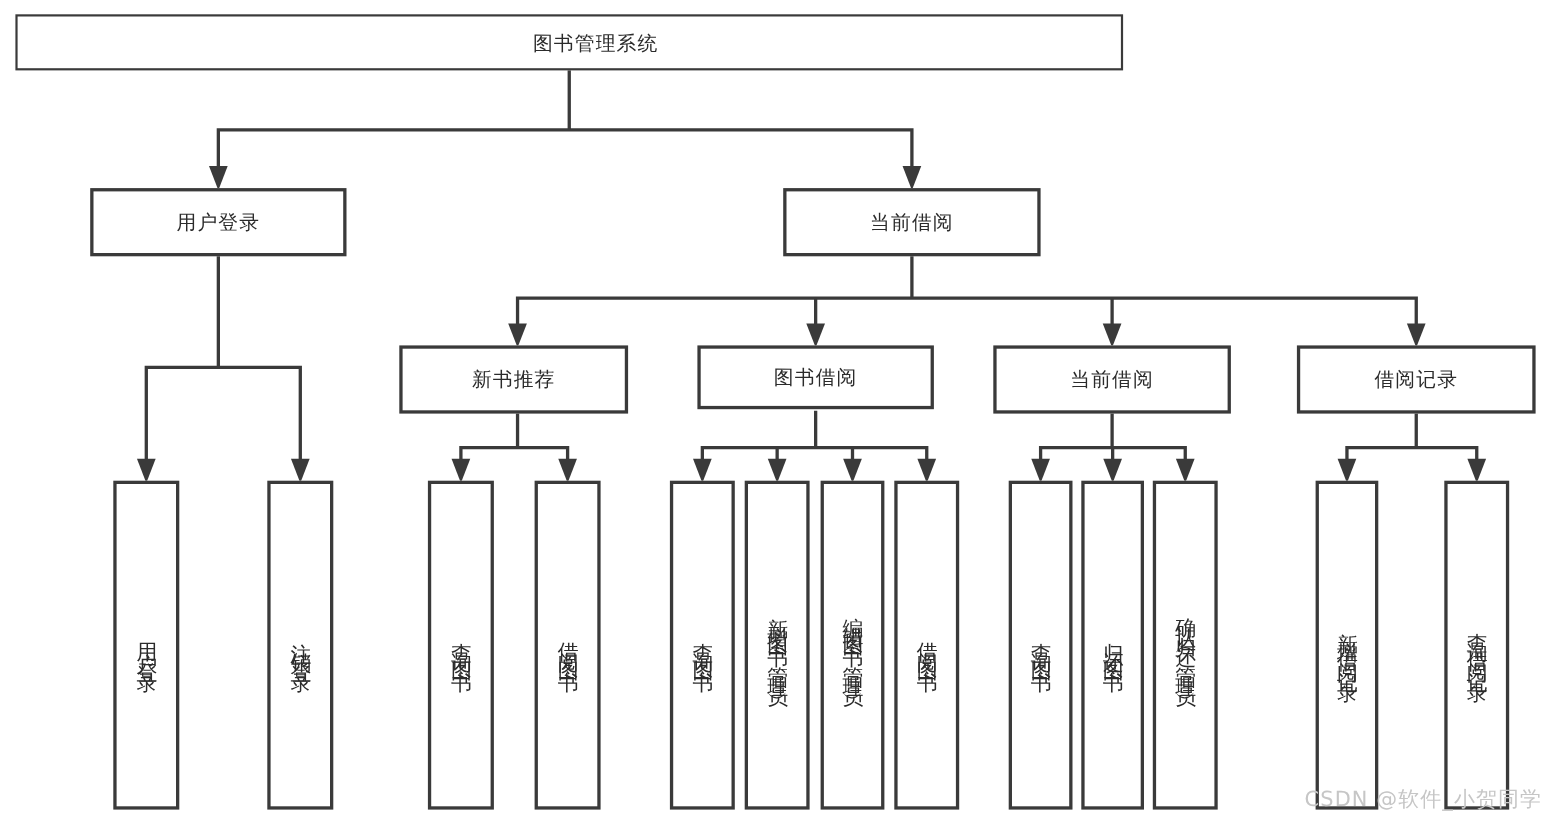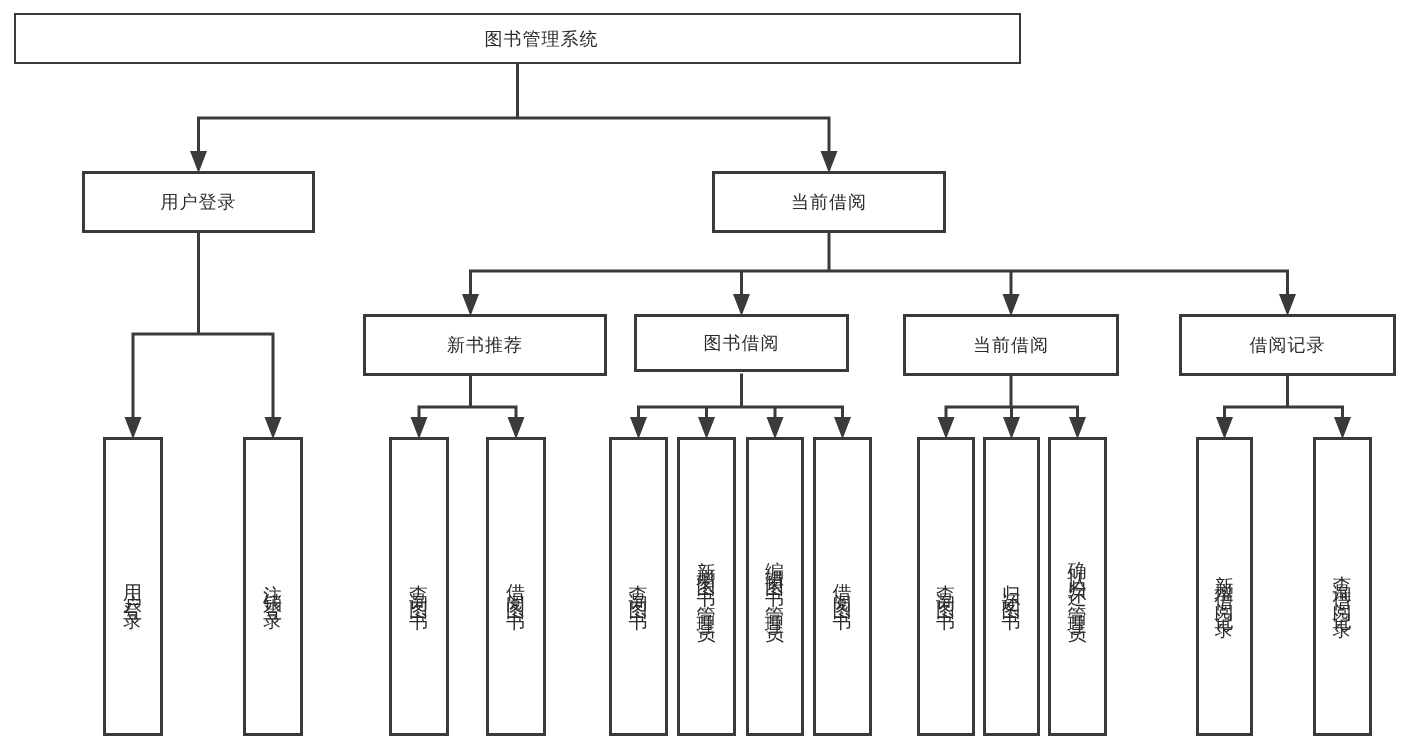--- a/index.html
+++ b/index.html
@@ -98,21 +98,21 @@
   <div id="nodes">
       <div class="node h root" style="left: 14px; top: 13px; width: 1007px; height: 51px; padding-left: 48px;">
         <span class="lbl">图书管理系统</span>
       </div>
       <div class="node h" style="left: 82px; top: 171px; width: 233px; height: 62px;">
         <span class="lbl">用户登录</span>
       </div>
       <div class="node h" style="left: 712px; top: 171px; width: 234px; height: 62px;">
         <span class="lbl">当前借阅</span>
       </div>
-      <div class="node h" style="left: 363px; top: 314px; width: 244px; height: 62px;">
+      <div class="node h" style="left: 363px; top: 314px; width: 208px; height: 62px;">
         <span class="lbl">新书推荐</span>
       </div>
       <div class="node h" style="left: 634px; top: 314px; width: 215px; height: 58px;">
         <span class="lbl">图书借阅</span>
       </div>
       <div class="node h" style="left: 903px; top: 314px; width: 216px; height: 62px; justify-content: center;">
         <span class="lbl">当前借阅</span>
       </div>
       <div class="node h" style="left: 1179px; top: 314px; width: 217px; height: 62px;">
         <span class="lbl">借阅记录</span>
@@ -150,13 +150,14 @@
       <div class="node v" style="left: 1048px; top: 437px; width: 59px; height: 299px;">
         <span class="lbl">确认归还（管理员）</span>
       </div>
       <div class="node v" style="left: 1196px; top: 437px; width: 57px; height: 299px;">
         <span class="lbl">新增借阅记录</span>
       </div>
       <div class="node v" style="left: 1313px; top: 437px; width: 59px; height: 299px;">
         <span class="lbl">查询借阅记录</span>
       </div>
     </div>
+  <div class="watermark">CSDN @软件_小贺同学</div>
 </div>
 
 </body></html>

